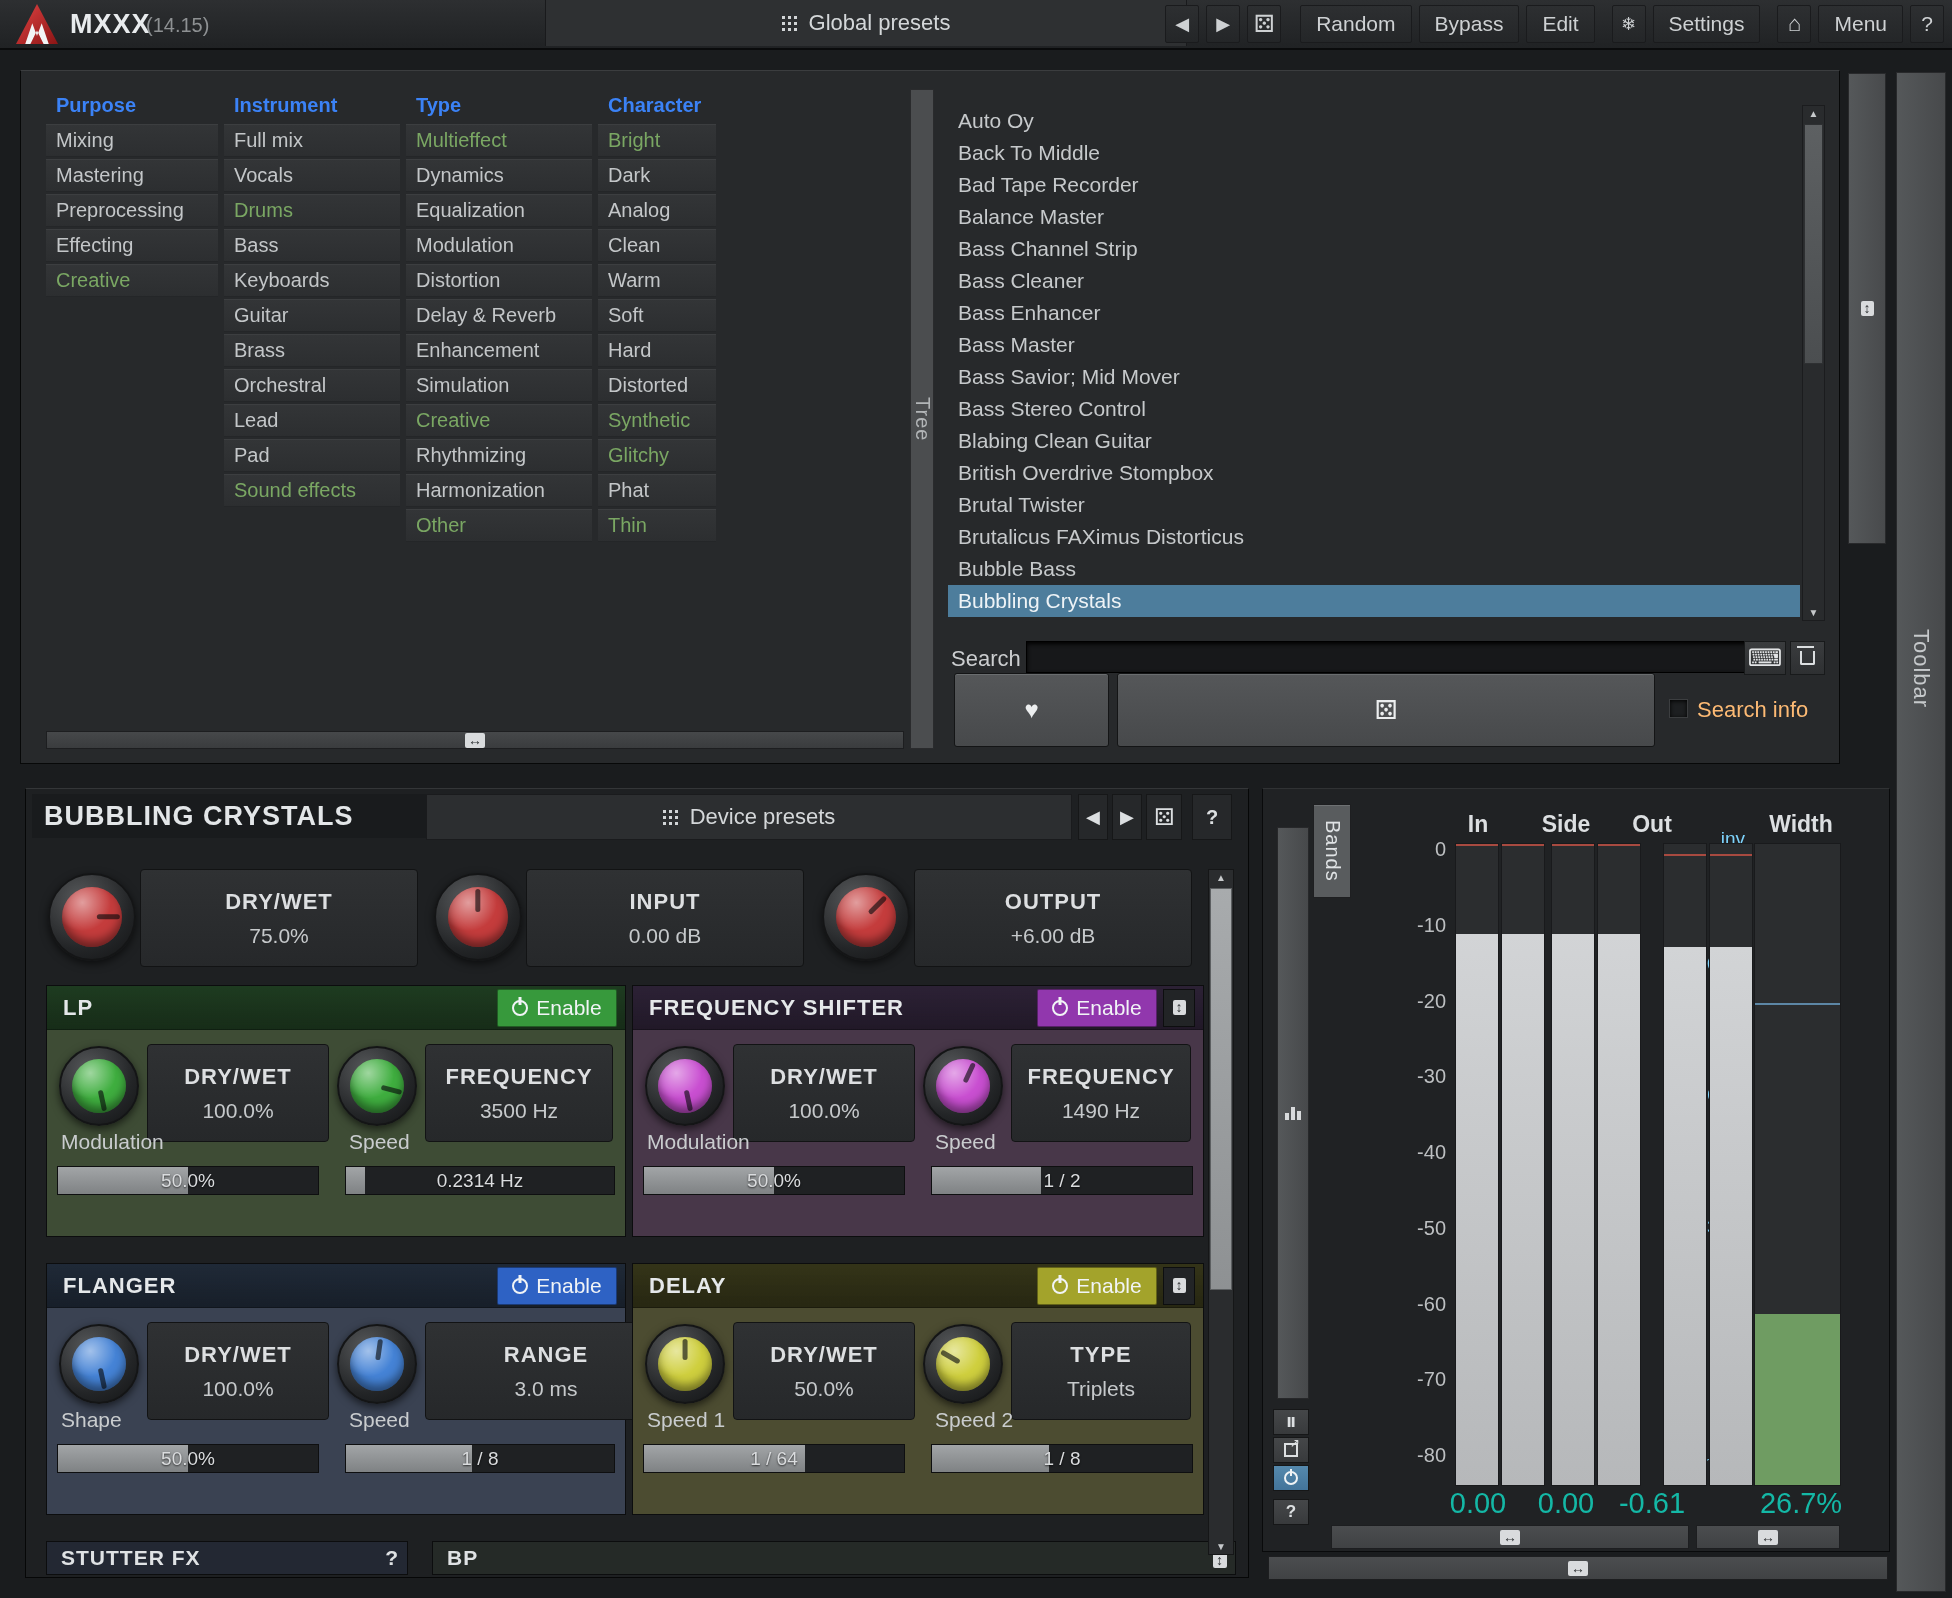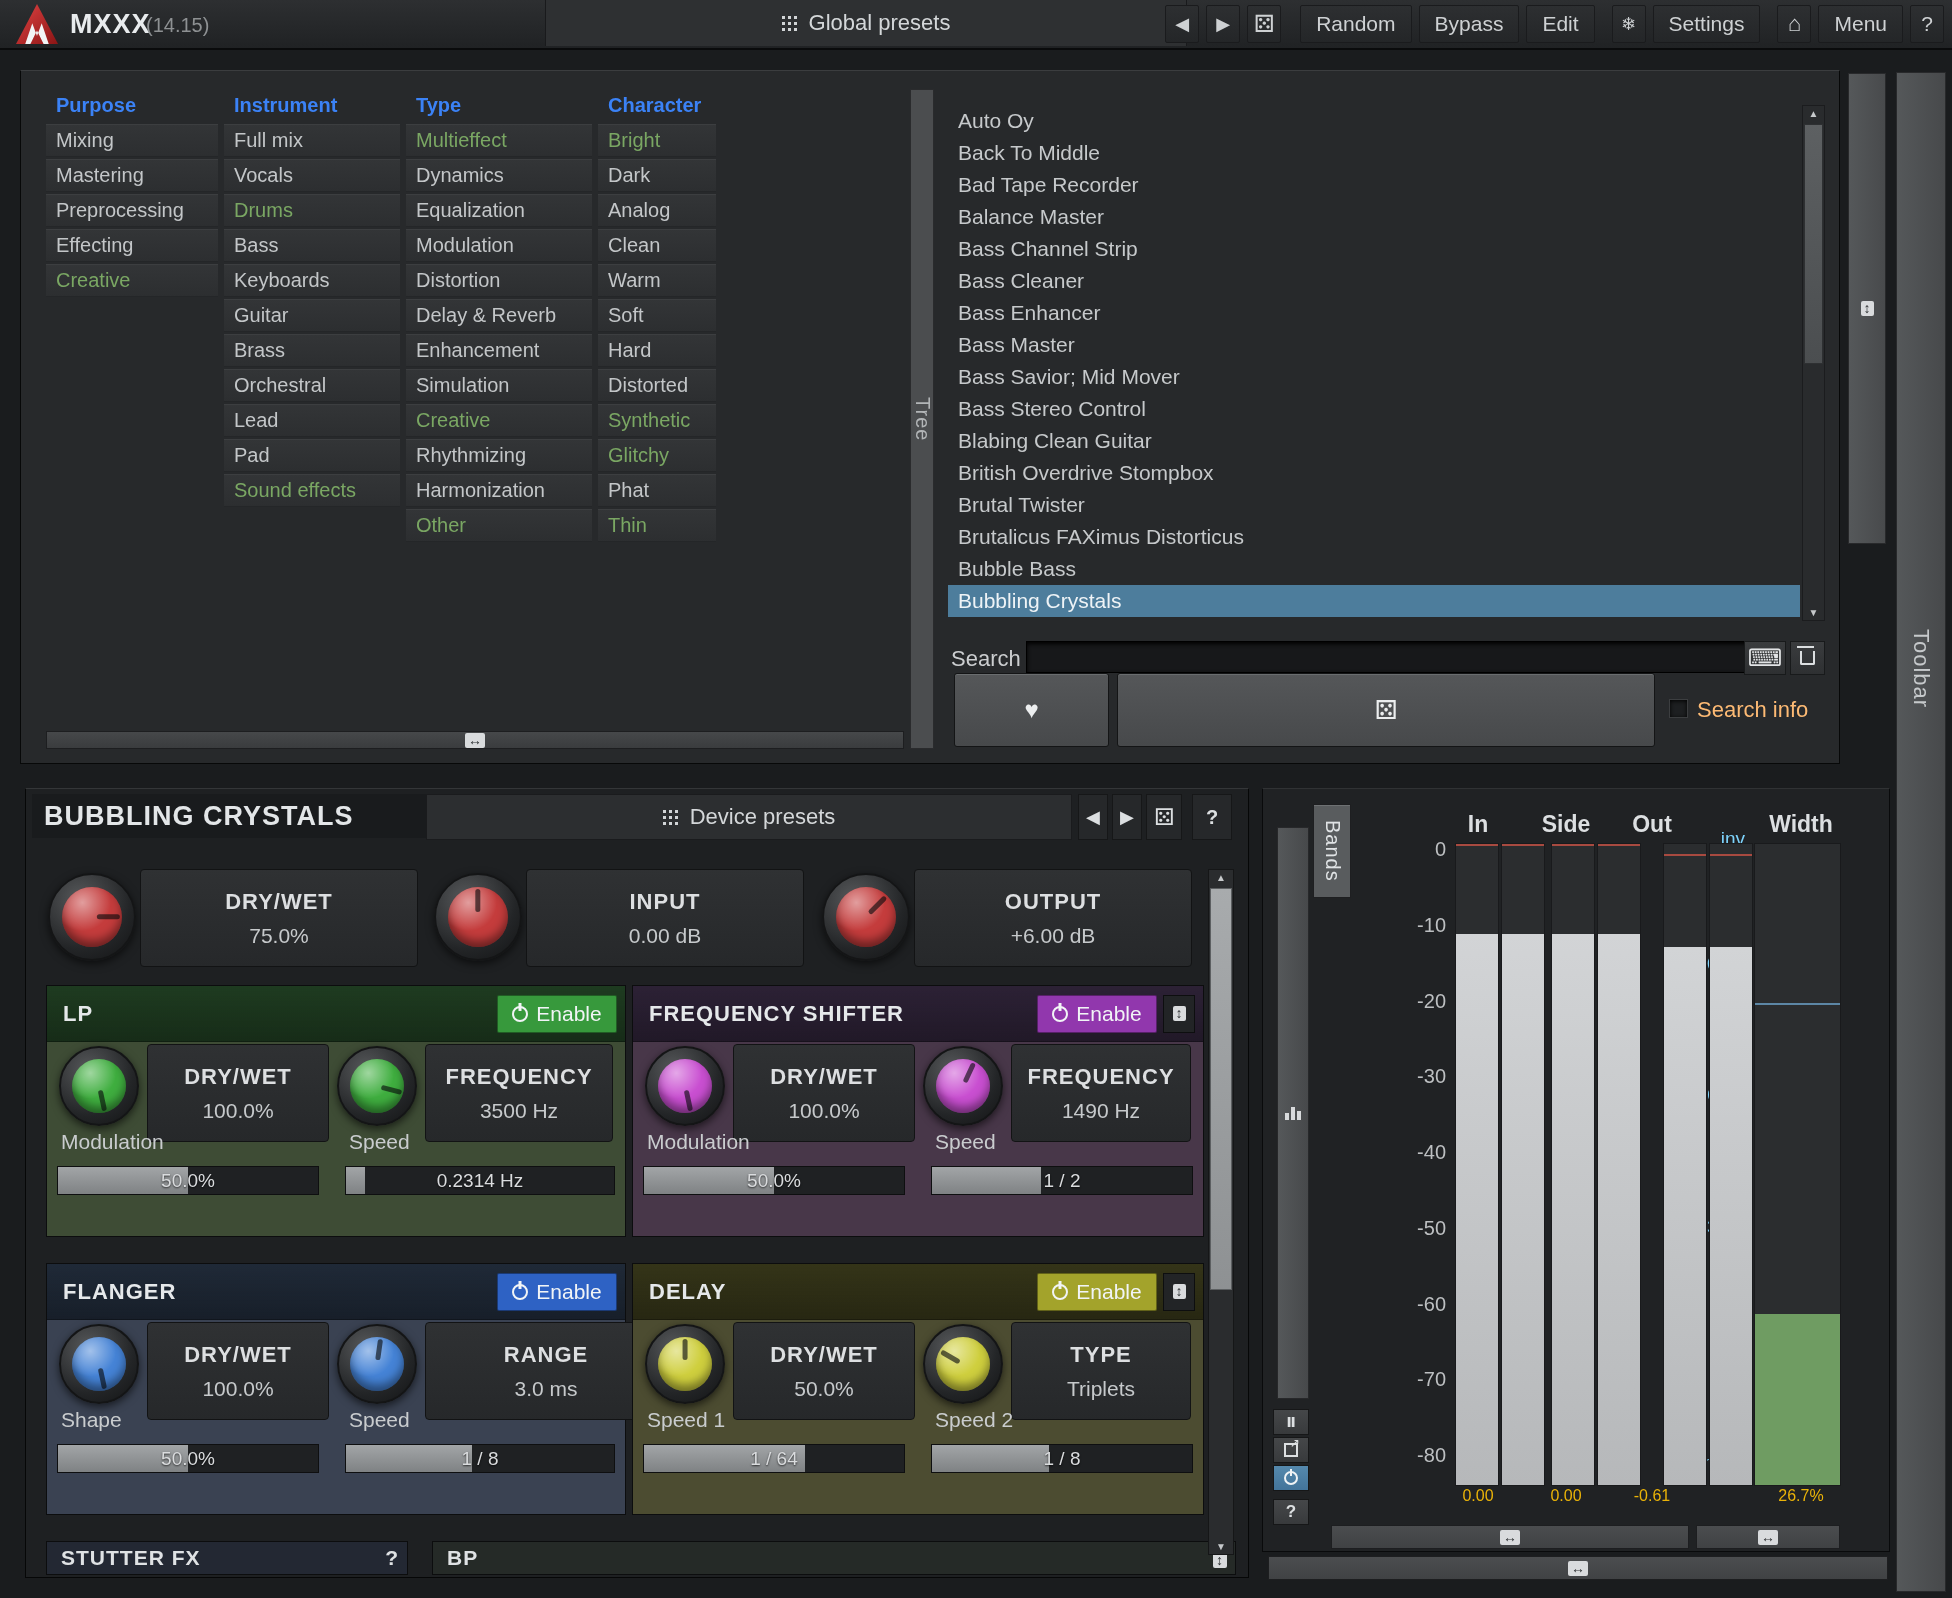--- a/index.html
+++ b/index.html
@@ -89,21 +89,21 @@
   .knob-ball::after{content:'';position:absolute;inset:0;border-radius:50%;
              background:radial-gradient(circle at 34% 26%,rgba(255,255,255,.5),rgba(255,255,255,0) 48%);}
   .knob-rot{position:absolute;inset:16%;}
   .knob-ptr{position:absolute;left:50%;top:4%;width:9%;height:38%;transform:translateX(-50%);
             background:rgba(8,10,12,.62);border-radius:3px;}
   .mbox{position:absolute;height:96px;background:linear-gradient(#2f3133,#26282a);border:1px solid #121314;
         border-radius:4px;display:flex;flex-direction:column;align-items:center;justify-content:center;gap:9px;}
   .mbox .lbl{font-size:22px;font-weight:bold;color:#dddfe1;letter-spacing:1px;}
   .mbox .val{font-size:21px;color:#c6c9cb;}
   .module{position:absolute;border:1px solid #0c0d0e;}
-  .mod-head{position:absolute;left:0;right:0;top:0;height:56px;display:flex;align-items:center;
+  .mod-head{position:absolute;left:0;right:0;top:0;height:44px;display:flex;align-items:center;
             padding:0 8px 0 16px;box-sizing:border-box;border-bottom:1px solid rgba(0,0,0,.45);}
   .mod-name{font-size:22px;font-weight:bold;color:#e5e8ea;letter-spacing:1px;flex:1;}
   .enable-btn{width:118px;height:36px;display:flex;align-items:center;justify-content:center;
               font-size:21px;color:#f1f4f6;border-radius:2px;border:1px solid rgba(0,0,0,.4);}
   .pwr{width:12px;height:12px;border:2px solid #f1f4f6;border-radius:50%;position:relative;margin-right:8px;}
   .pwr::before{content:'';position:absolute;left:50%;top:-5px;transform:translateX(-50%);width:3px;height:8px;background:#f1f4f6;}
   .max-ico{width:30px;height:36px;margin-left:6px;background:#222426;border:1px solid #0d0e0f;
            display:flex;align-items:center;justify-content:center;}
   .mod-body{position:absolute;left:0;right:0;top:44px;bottom:0;}
   .slab{position:absolute;font-size:21px;color:#c9ccce;}
@@ -126,21 +126,21 @@
   .bands .vtext{color:#e0e3e5;}
   .mlabel{position:absolute;top:22px;transform:translateX(-50%);font-size:23px;font-weight:bold;color:#dcdfe1;}
   .dbtick{position:absolute;transform:translate(-100%,-50%);font-size:20px;color:#bcbfc1;}
   .wtick{position:absolute;transform:translate(-100%,-50%);font-size:19px;color:#7dd3fc;}
   .mtrack{position:absolute;top:54px;width:42px;height:641px;background:#2b2d2f;border:1px solid #191a1c;}
   .mfill{position:absolute;left:0;right:0;bottom:0;background:linear-gradient(#d2d4d6,#b6b8ba);}
   .mpeak{position:absolute;left:0;right:0;height:2px;background:#a84a40;}
   .wtrack{position:absolute;left:491px;top:54px;width:85px;height:641px;background:#2b2d2f;border:1px solid #191a1c;}
   .wfill{position:absolute;left:0;right:0;bottom:0;background:#6f9c62;}
   .wmark{position:absolute;left:0;right:0;height:2px;background:#5d87a6;}
-  .mval{position:absolute;top:698px;transform:translateX(-50%);font-size:16px;color:#eab308;}
+  .mval{position:absolute;top:698px;transform:translateX(-50%);font-size:29px;color:#14b8a6;}
   .msplit{position:absolute;top:736px;height:22px;background:linear-gradient(#4b4d4f,#404244);
           border:1px solid #1d1e20;display:flex;align-items:center;justify-content:center;}
   .sq-btn{position:absolute;left:10px;width:34px;height:24px;background:linear-gradient(#454749,#383a3c);
           border:1px solid #161718;color:#dde0e2;display:flex;align-items:center;justify-content:center;font-size:15px;}
   .sq-btn.on{background:linear-gradient(#5589ad,#43749a);}
   .popup-ico{width:10px;height:10px;border:2px solid #dde0e2;position:relative;}
   .popup-ico::after{content:'↗';position:absolute;right:-4px;top:-9px;font-size:12px;color:#dde0e2;}
   .pwr-s{width:10px;height:10px;border:2px solid #f0f3f5;border-radius:50%;position:relative;}
   .pwr-s::before{content:'';position:absolute;left:50%;top:-4px;transform:translateX(-50%);width:2px;height:7px;background:#f0f3f5;}
 

